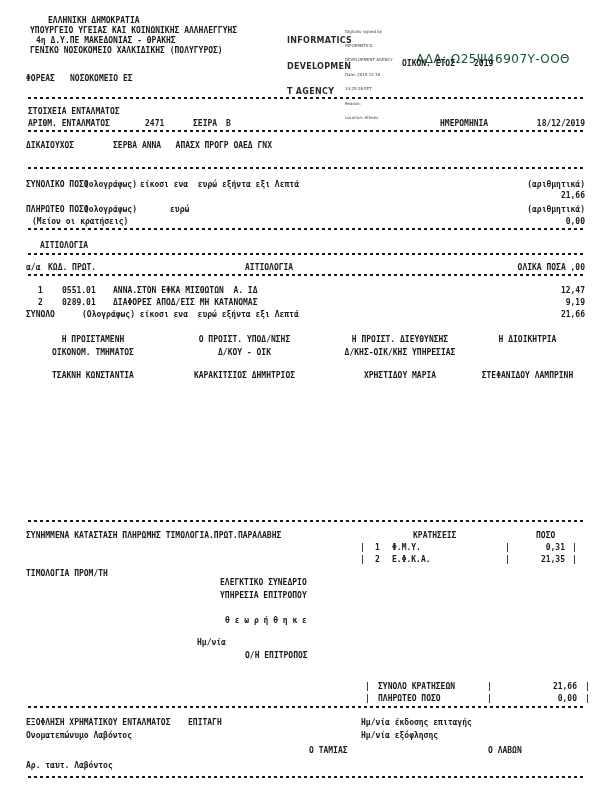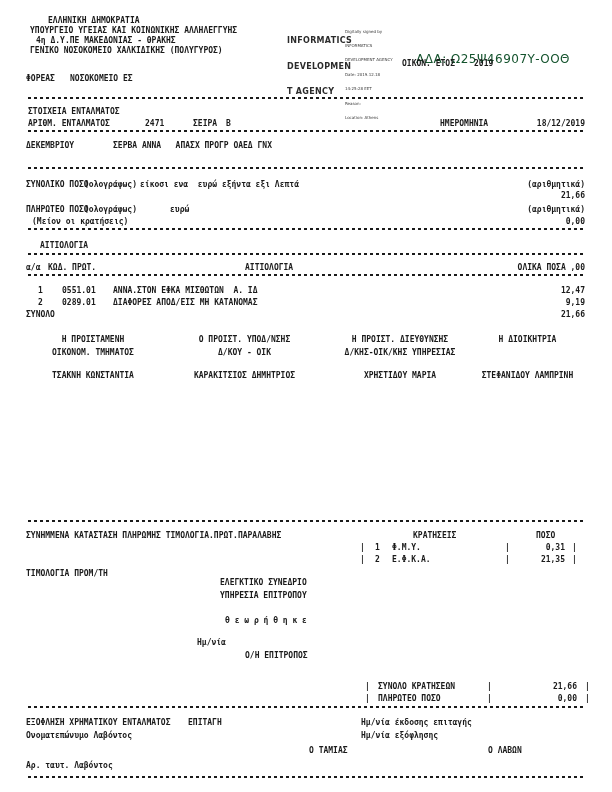--- a/index.html
+++ b/index.html
@@ -58,21 +58,21 @@
   <span class="t" style="left:28px;top:107px">ΣΤΟΙΧΕΙΑ ΕΝΤΑΛΜΑΤΟΣ</span>
   <span class="t" style="left:28px;top:119px">ΑΡΙΘΜ. ΕΝΤΑΛΜΑΤΟΣ</span>
   <span class="t" style="left:145px;top:119px">2471</span>
   <span class="t" style="left:193px;top:119px">ΣΕΙΡΑ</span>
   <span class="t" style="left:226px;top:119px">Β</span>
   <span class="t" style="left:440px;top:119px">ΗΜΕΡΟΜΗΝΙΑ</span>
   <span class="t r" style="left:500px;top:119px;width:85px">18/12/2019</span>
 
   <div class="dash" style="top:130px"></div>
 
-  <span class="t" style="left:26px;top:141px">ΔΕΚΕΜΒΡΙΟΥ</span>
+  <span class="t" style="left:26px;top:141px">ΔΙΚΑΙΟΥΧΟΣ</span>
   <span class="t" style="left:113px;top:141px">ΣΕΡΒΑ ΑΝΝΑ   ΑΠΑΣΧ ΠΡΟΓΡ ΟΑΕΔ ΓΝΧ</span>
 
   <div class="dash" style="top:167px"></div>
 
   <span class="t" style="left:26px;top:180px">ΣΥΝΟΛΙΚΟ ΠΟΣΟ</span>
   <span class="t" style="left:84px;top:180px">(ολογράφως)</span>
   <span class="t" style="left:140px;top:180px">είκοσι ενα  ευρώ εξήντα εξι Λεπτά</span>
   <span class="t r" style="left:430px;top:180px;width:155px">(αριθμητικά)</span>
   <span class="t r" style="left:430px;top:191px;width:155px">21,66</span>
 
@@ -100,20 +100,21 @@
   <span class="t" style="left:62px;top:286px">0551.01</span>
   <span class="t" style="left:113px;top:286px">ΑΝΝΑ.ΣΤΟΝ ΕΦΚΑ ΜΙΣΘΩΤΩΝ  Α. ΙΔ</span>
   <span class="t r" style="left:430px;top:286px;width:155px">12,47</span>
 
   <span class="t" style="left:38px;top:298px">2</span>
   <span class="t" style="left:62px;top:298px">0289.01</span>
   <span class="t" style="left:113px;top:298px">ΔΙΑΦΟΡΕΣ ΑΠΟΔ/ΕΙΣ ΜΗ ΚΑΤΑΝΟΜΑΣ</span>
   <span class="t r" style="left:430px;top:298px;width:155px">9,19</span>
 
   <span class="t" style="left:26px;top:310px">ΣΥΝΟΛΟ</span>
+  <span class="t" style="left:82px;top:310px">(Ολογράφως) είκοσι ενα  ευρώ εξήντα εξι Λεπτά</span>
   <span class="t r" style="left:430px;top:310px;width:155px">21,66</span>
 
   <div class="sig-col" style="left:172px;top:335px;width:145px">
     <span class="t" style="top:0">Ο ΠΡΟΙΣΤ. ΥΠΟΔ/ΝΣΗΣ</span>
     <span class="t" style="top:13px">Δ/ΚΟΥ - ΟΙΚ</span>
     <span class="t" style="top:36px">ΚΑΡΑΚΙΤΣΙΟΣ ΔΗΜΗΤΡΙΟΣ</span>
   </div>
   <div class="sig-col" style="left:28px;top:335px;width:130px">
     <span class="t" style="top:0">Η ΠΡΟΙΣΤΑΜΕΝΗ</span>
     <span class="t" style="top:13px">ΟΙΚΟΝΟΜ. ΤΜΗΜΑΤΟΣ</span>

